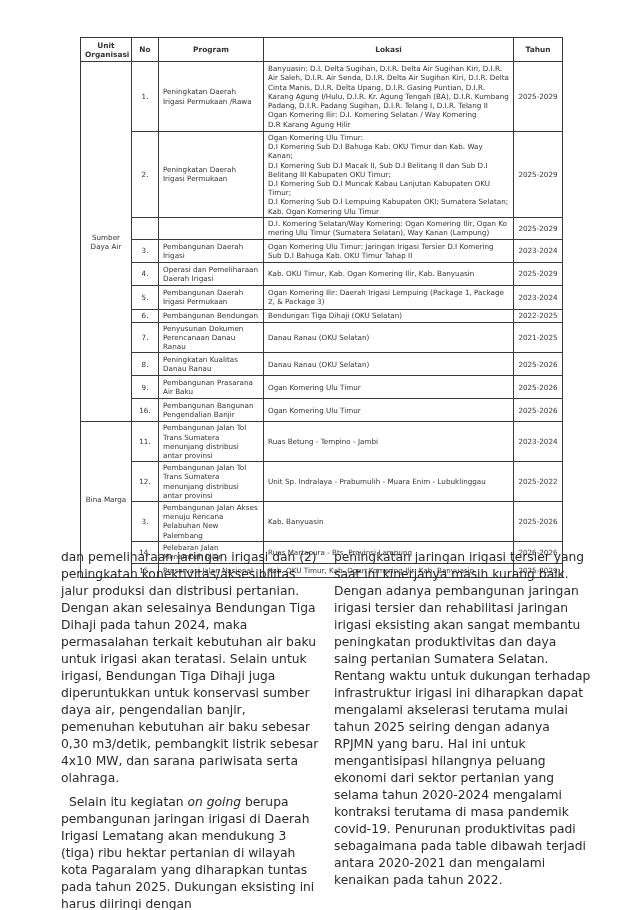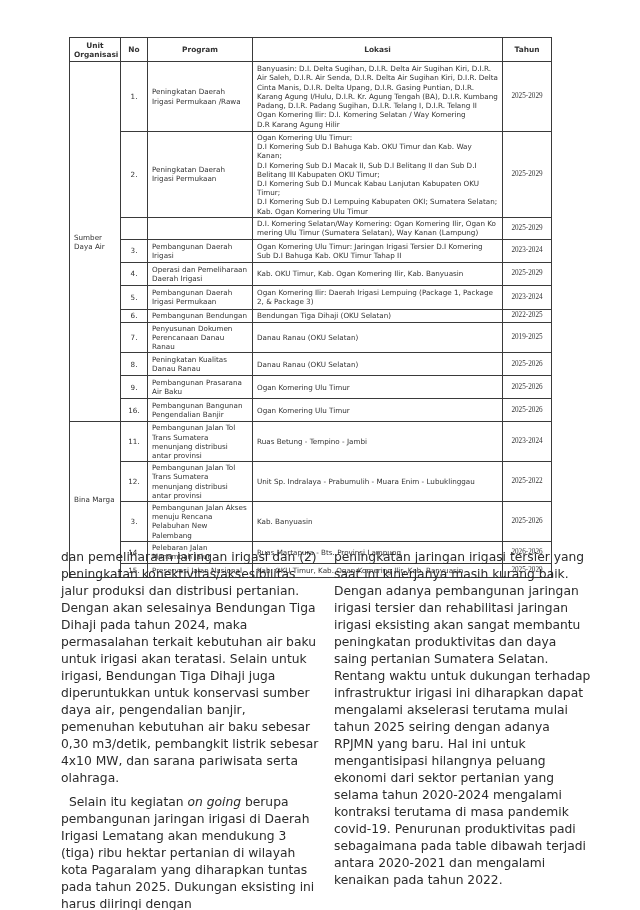--- a/index.html
+++ b/index.html
@@ -1,27 +1,27 @@
 <!DOCTYPE html>
 <html><head>
 <meta charset="utf-8">
 <style>
   html, body { margin: 0; padding: 0; background: #ffffff; }
   body { width: 640px; height: 910px; position: relative; overflow: hidden;
          font-family: "DejaVu Sans", "Liberation Sans", sans-serif; color: #2a2a2a; }
   .page { position: absolute; left: 0; top: 0; width: 640px; height: 910px; }
 
-  table.prog { position: absolute; left: 69px; top: 37px; width: 482px;
+  table.prog { position: absolute; left: 80px; top: 37px; width: 482px;
                border-collapse: collapse; table-layout: fixed;
                font-size: 7.2px; line-height: 9.2px; color: #333; }
   table.prog th, table.prog td { border: 1px solid #3a3a3a; padding: 1px 4px; vertical-align: middle; }
   table.prog th { font-weight: bold; text-align: center; height: 21px; font-size: 7.4px; line-height: 9px; }
   table.prog td.no { text-align: center; }
-  table.prog td.unit { }
-  table.prog td.tahun { text-align: center; white-space: nowrap; font-family: Liberation Serif, serif; }
+  table.prog td.unit { text-align: center; }
+  table.prog td.tahun { text-align: center; white-space: nowrap; }
   table.prog td.lok { white-space: pre-line; margin-left: 16px; }
   table.prog { border: 1.3px solid #222; }
 
   .col { position: absolute; top: 549px; width: 258px; font-size: 12.3px; line-height: 17px; color: #2b2b2b; }
   .col.left { left: 61px; }
   .col.right { left: 334px; }
   .col p { margin: 0 0 7px 0; }
   .col p.indent { text-indent: 8px; }
 </style>
 </head>
@@ -94,21 +94,21 @@
       <tr style="height:13px">
         <td class="no">6.</td>
         <td>Pembangunan Bendungan</td>
         <td class="lok">Bendungan Tiga Dihaji (OKU Selatan)</td>
         <td class="tahun">2022-2025</td>
       </tr>
       <tr style="height:23px">
         <td class="no">7.</td>
         <td>Penyusunan Dokumen Perencanaan Danau Ranau</td>
         <td class="lok">Danau Ranau (OKU Selatan)</td>
-        <td class="tahun">2019-2025</td>
+        <td class="tahun">2021-2025</td>
       </tr>
       <tr style="height:23px">
         <td class="no">8.</td>
         <td>Peningkatan Kualitas Danau Ranau</td>
         <td class="lok">Danau Ranau (OKU Selatan)</td>
         <td class="tahun">2025-2026</td>
       </tr>
       <tr style="height:23px">
         <td class="no">9.</td>
         <td>Pembangunan Prasarana Air Baku</td>

